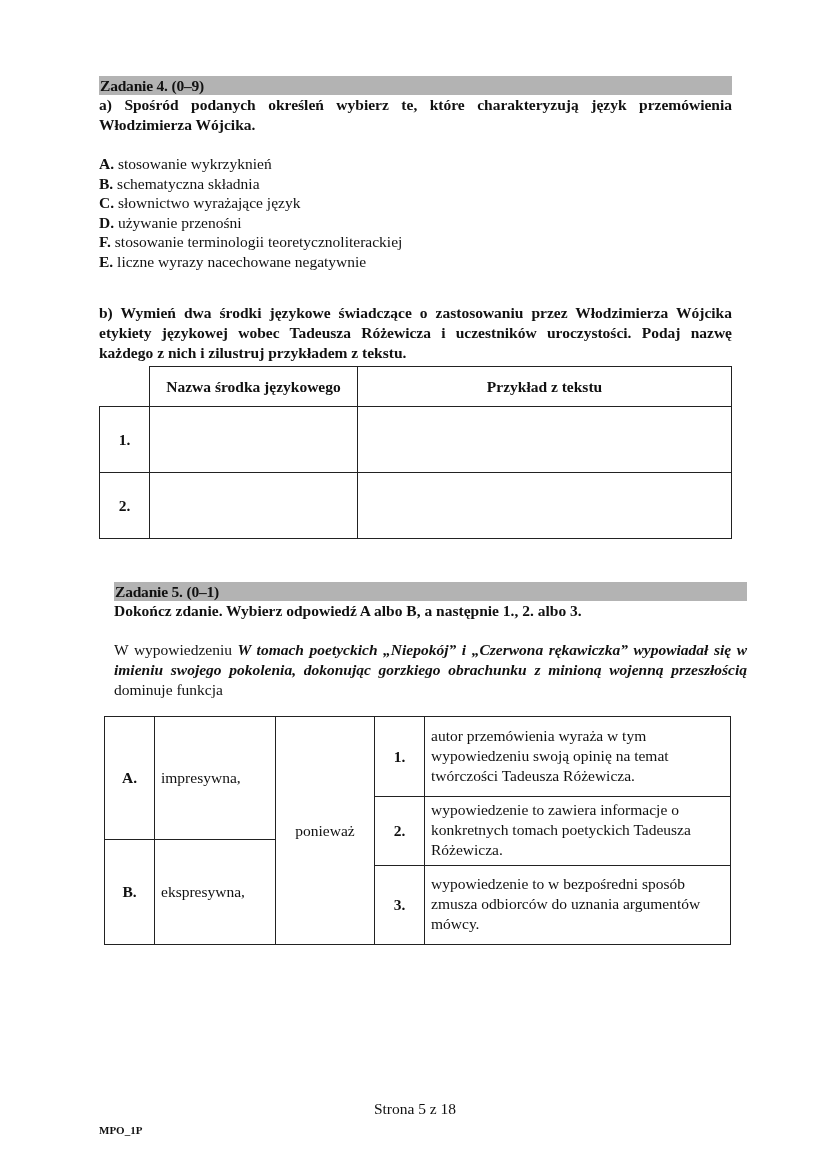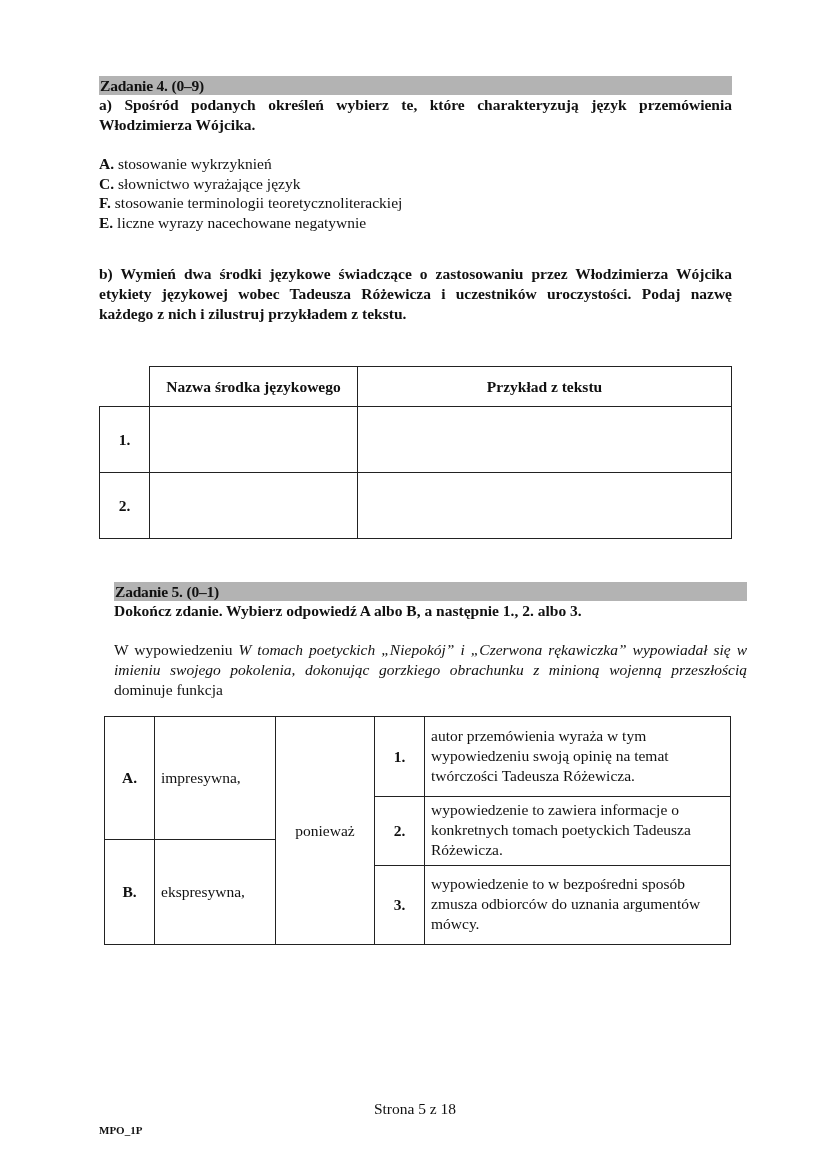--- a/index.html
+++ b/index.html
@@ -20,40 +20,42 @@
   .instr-b { margin-top: 32px; }
   table { border-collapse: collapse; }
   .t1 { position: absolute; left: 99px; top: 366px; width: 633px; padding-left: 24px; }
   .t1 td { border: 1.5px solid #222; font-size: 15.5px; }
   .t1 .hdr { height: 40px; font-weight: bold; text-align: center; }
   .t1 .row { height: 66px; }
   .t1 .num { width: 47px; font-weight: bold; text-align: center; }
   .t1 .empty-corner { border-top: none; border-left: none; }
   .task5 { position: absolute; left: 114px; top: 582px; width: 633px; }
   .stem { margin-top: 19px; font-size: 15.5px; line-height: 20px; text-align: justify; }
-  .stem i { font-style: italic; }
+  .stem i { font-style: italic; font-weight: bold; }
   .t2 { position: absolute; left: 104px; top: 716px; width: 627px; }
   .t2 td { border: 1.5px solid #222; font-size: 15.5px; vertical-align: middle; }
   .t2 .let { width: 47px; text-align: center; font-weight: bold; }
   .t2 .word { width: 113px; padding-left: 6px; }
   .t2 .because { width: 96px; text-align: center; }
   .t2 .n { width: 47px; text-align: center; font-weight: bold; }
   .t2 .reason { padding: 2px 6px 4px 6px; line-height: 20px; }
   .footer-page { position: absolute; left: 0; width: 830px; top: 1100px; text-align: center; font-size: 15.5px; }
   .footer-code { position: absolute; left: 99px; top: 1124px; font-size: 11px; font-weight: bold; }
 </style>
 </head>
 <body>
 
 <div class="page">
   <div class="task-bar">Zadanie 4. (0–9)</div>
   <div class="instr">a) Spośród podanych określeń wybierz te, które charakteryzują język przemówienia Włodzimierza Wójcika.</div>
   <div class="opts">
     <div><b>A.</b> <span>stosowanie wykrzyknień</span></div>
+    <div><b>B.</b> <span>schematyczna składnia</span></div>
     <div><b>C.</b> <span>słownictwo wyrażające język</span></div>
+    <div><b>D.</b> <span>używanie przenośni</span></div>
     <div><b>F.</b> <span>stosowanie terminologii teoretycznoliterackiej</span></div>
     <div><b>E.</b> <span>liczne wyrazy nacechowane negatywnie</span></div>
   </div>
   <div class="instr instr-b">b) Wymień dwa środki językowe świadczące o zastosowaniu przez Włodzimierza Wójcika etykiety językowej wobec Tadeusza Różewicza i uczestników uroczystości. Podaj nazwę każdego z nich i zilustruj przykładem z tekstu.</div>
 </div>
 
 <table class="t1">
   <tbody>
       <tr class="hdr">
     <td class="num empty-corner"></td>

